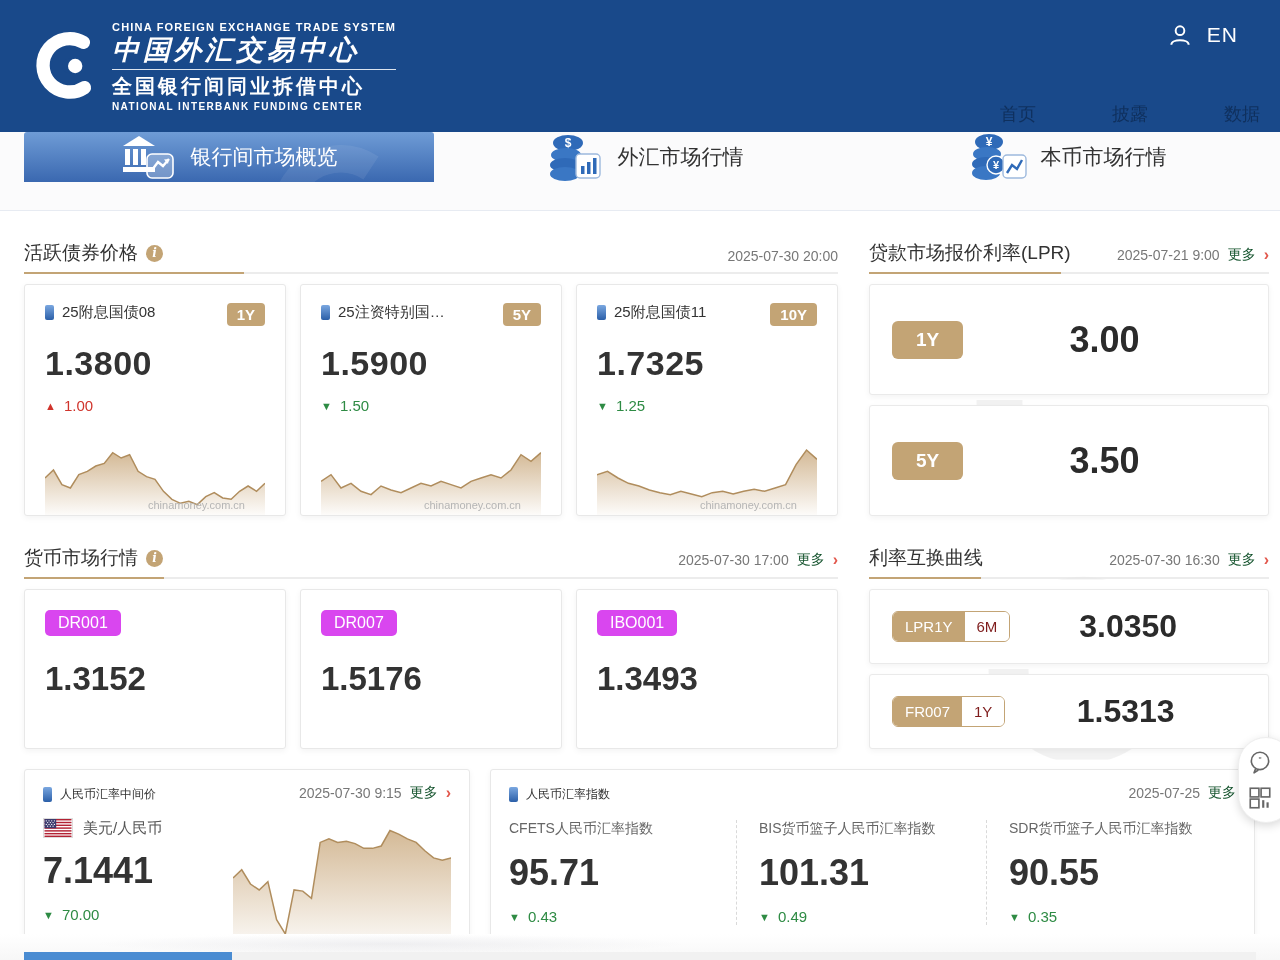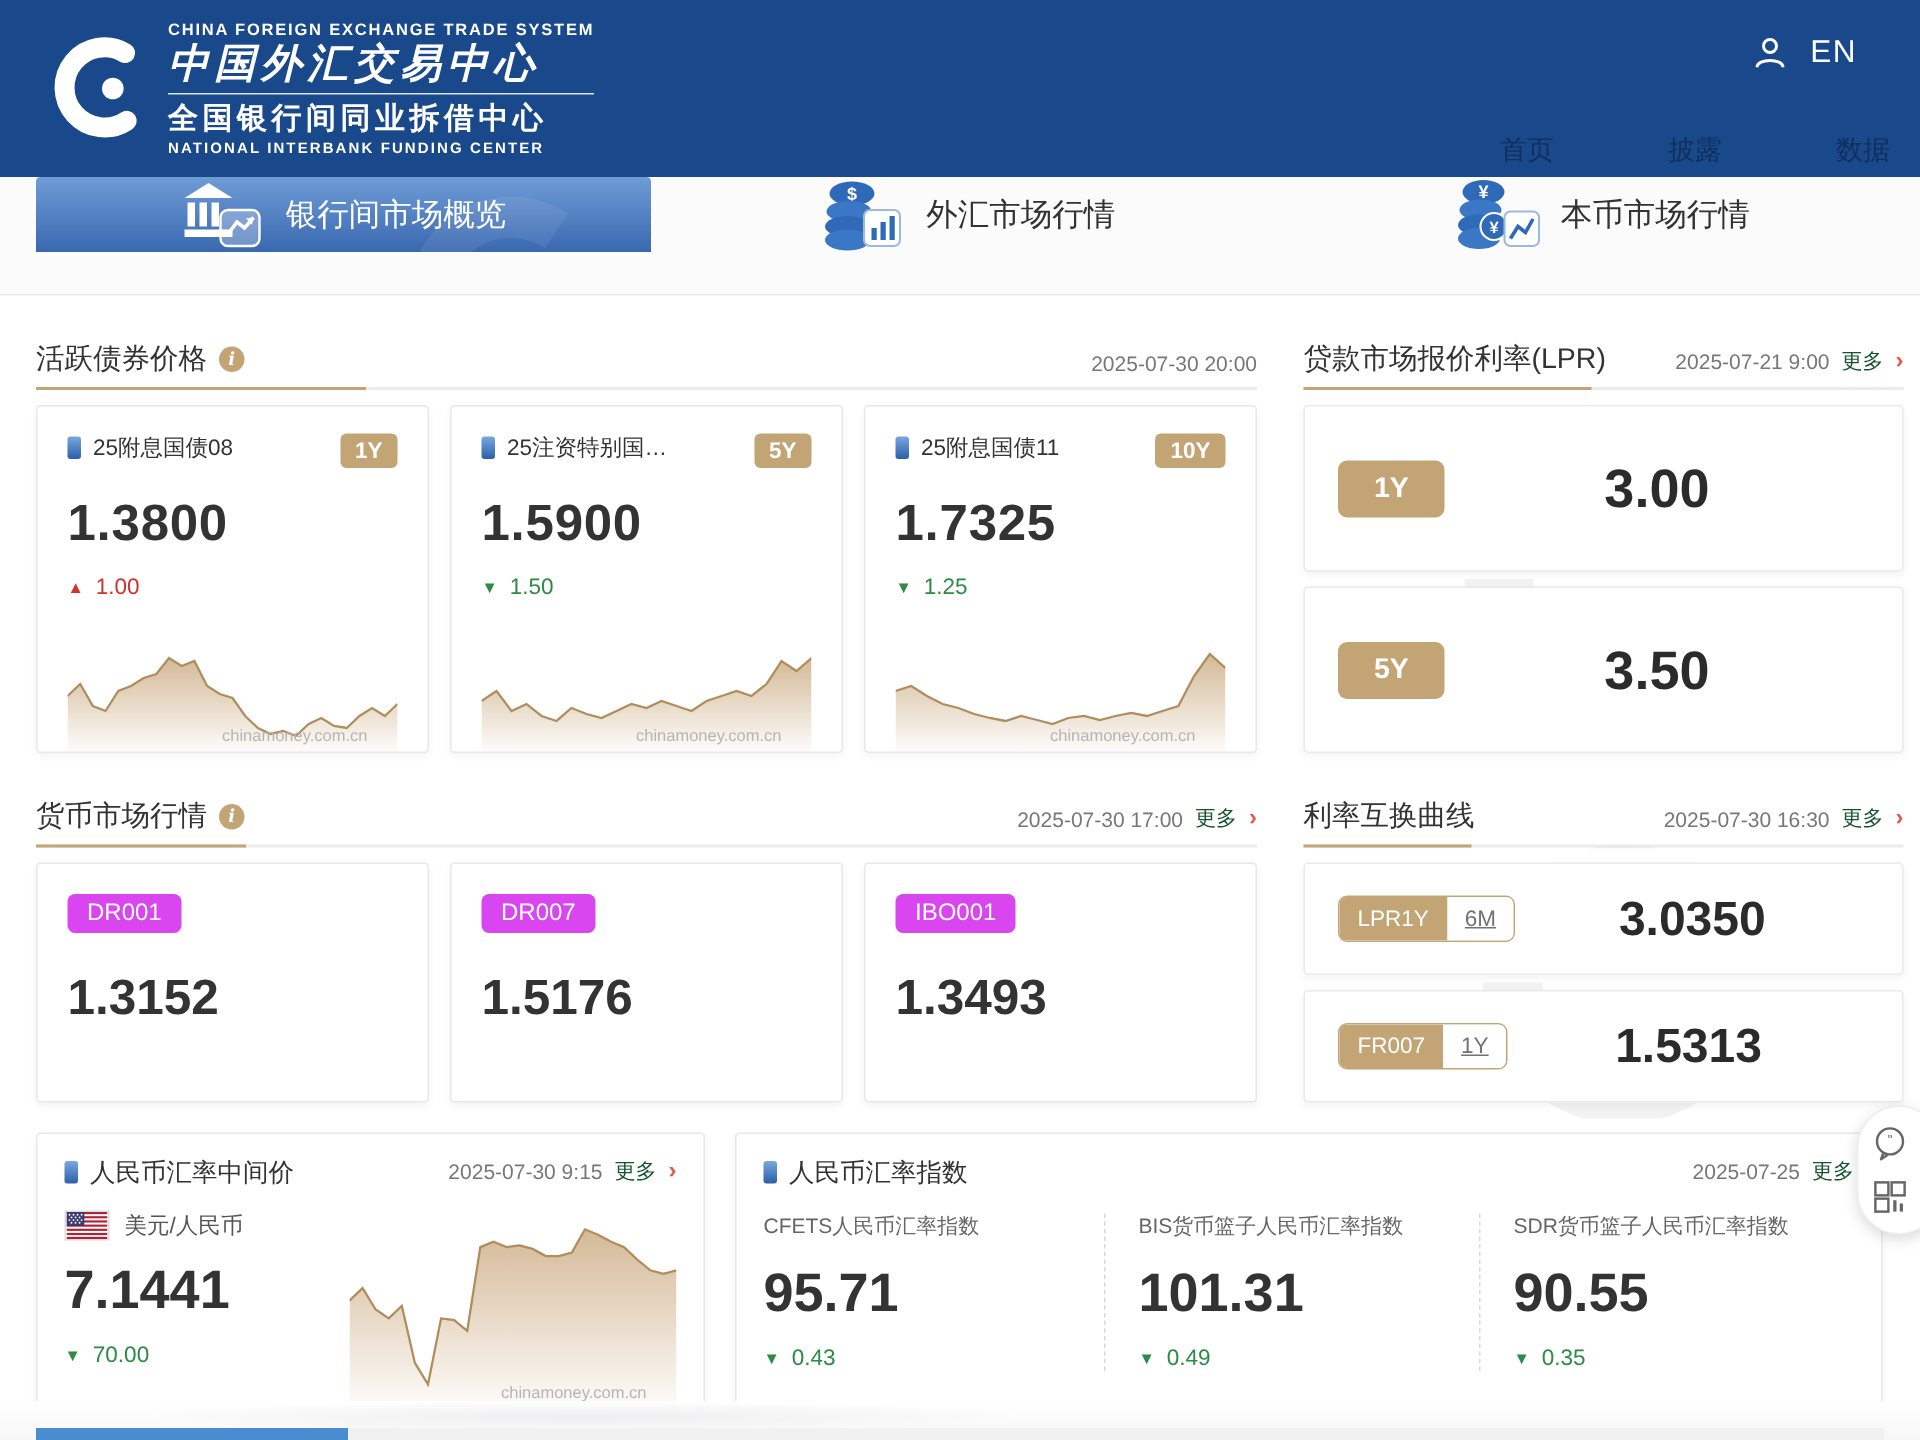--- a/index.html
+++ b/index.html
@@ -1,21 +1,21 @@
 <!DOCTYPE html>
 <html><head>
 <meta charset="utf-8">
 <style>
   * { margin:0; padding:0; box-sizing:border-box; }
   html,body { width:1280px; height:960px; overflow:hidden; background:#fff;
     font-family:"Liberation Sans","DejaVu Sans",sans-serif; color:#333; }
   .page { position:relative; width:1280px; height:960px; overflow:hidden; }
 
   
-  .topbar { position:relative; height:118px; background:#19498a; display:flex; align-items:center; }
+  .topbar { position:relative; height:132px; background:#19498a; display:flex; align-items:center; }
   .brand { display:flex; align-items:center; margin-left:36px; color:#fff; }
   .logo-c { width:62px; height:76px; margin-right:14px; }
   .brand-text { display:flex; flex-direction:column; }
   .brand-en-top { font-size:11px; letter-spacing:1.2px; font-weight:bold; }
   .brand-zh-main { font-family:"DejaVu Serif","Liberation Serif",serif; font-style:italic;
     font-size:27px; font-weight:bold; letter-spacing:4px; line-height:34px; }
   .brand-divider { height:1px; background:rgba(255,255,255,.85); margin:2px 0 3px; }
   .brand-zh-sub { font-size:20px; font-weight:bold; letter-spacing:3px; line-height:26px; }
   .brand-en-sub { font-size:10px; letter-spacing:1.4px; font-weight:bold; margin-top:2px; }
   .topbar-right { position:absolute; right:42px; top:22px; display:flex; align-items:center; gap:14px; color:#fff; }
@@ -70,35 +70,35 @@
   .panel { margin-top:10px; display:flex; flex-direction:column; gap:10px; position:relative; }
   .rate-row { background:#fff; border:1px solid #eaeaea; border-radius:3px; box-shadow:0 2px 6px rgba(0,0,0,.05);
     display:flex; align-items:center; position:relative; overflow:hidden; cursor:pointer; }
   .lpr-row { height:111px; padding:0 22px; }
   .swap-row { height:75px; padding:0 22px; }
   .lpr-badge { background:#c3a475; color:#fff; font-weight:bold; font-size:19px; padding:8px 24px; border-radius:6px; }
   .rate-val { flex:1; text-align:center; font-size:36px; font-weight:bold; color:#2b2b2b; }
   .swap-val { font-size:32px; }
   .combo { display:flex; border:1px solid #c3a475; border-radius:6px; overflow:hidden; }
   .combo .seg1 { background:#c3a475; color:#fff; font-size:15px; padding:6px 12px; }
-  .combo .seg2 { background:#fff; color:#737373; font-size:15px; padding:6px 12px;text-decoration:underline; }
+  .combo .seg2 { background:#fff; color:#7f1d1d; font-size:15px; padding:6px 12px; }
   .panel-wm { position:absolute; left:50%; top:50%; transform:translate(-50%,-50%); width:230px; height:230px;
     opacity:.5; pointer-events:none; }
   .panel-wm.small { width:200px; height:200px; }
 
   
   .mm-card { height:160px; padding:20px; }
   .mm-badge { display:inline-block; background:#d946ef; color:#fff; font-size:16px; padding:4px 13px; border-radius:5px; }
   .mm-val { font-size:33px; font-weight:bold; margin-top:24px; }
 
   
   .row-fx { display:grid; grid-template-columns:446px 765px; column-gap:20px; margin-top:20px; }
   .fx-card { height:186px; padding:14px 18px; }
   .fx-head { display:flex; justify-content:space-between; align-items:center; }
-  .fx-title { display:flex; align-items:center; font-size:17px; color:#333; }
+  .fx-title { display:flex; align-items:center; font-size:12px; color:#333; }
   .fx-body { display:flex; margin-top:14px; }
   .fx-left { width:190px; }
   .pair-row { display:flex; align-items:center; gap:10px; font-size:15px; color:#555; }
   .flag { width:30px; height:20px; border:1px solid #ddd; }
   .fx-val { font-size:36px; font-weight:bold; margin-top:12px; }
   .fx-spark { position:relative; flex:1; height:132px; }
   .idx-cols { display:flex; margin-top:16px; }
   .idx-col { flex:1; padding-left:22px; }
   .idx-col + .idx-col { border-left:1px dashed #d9d9d9; }
   .idx-label { font-size:14px; color:#666; }

